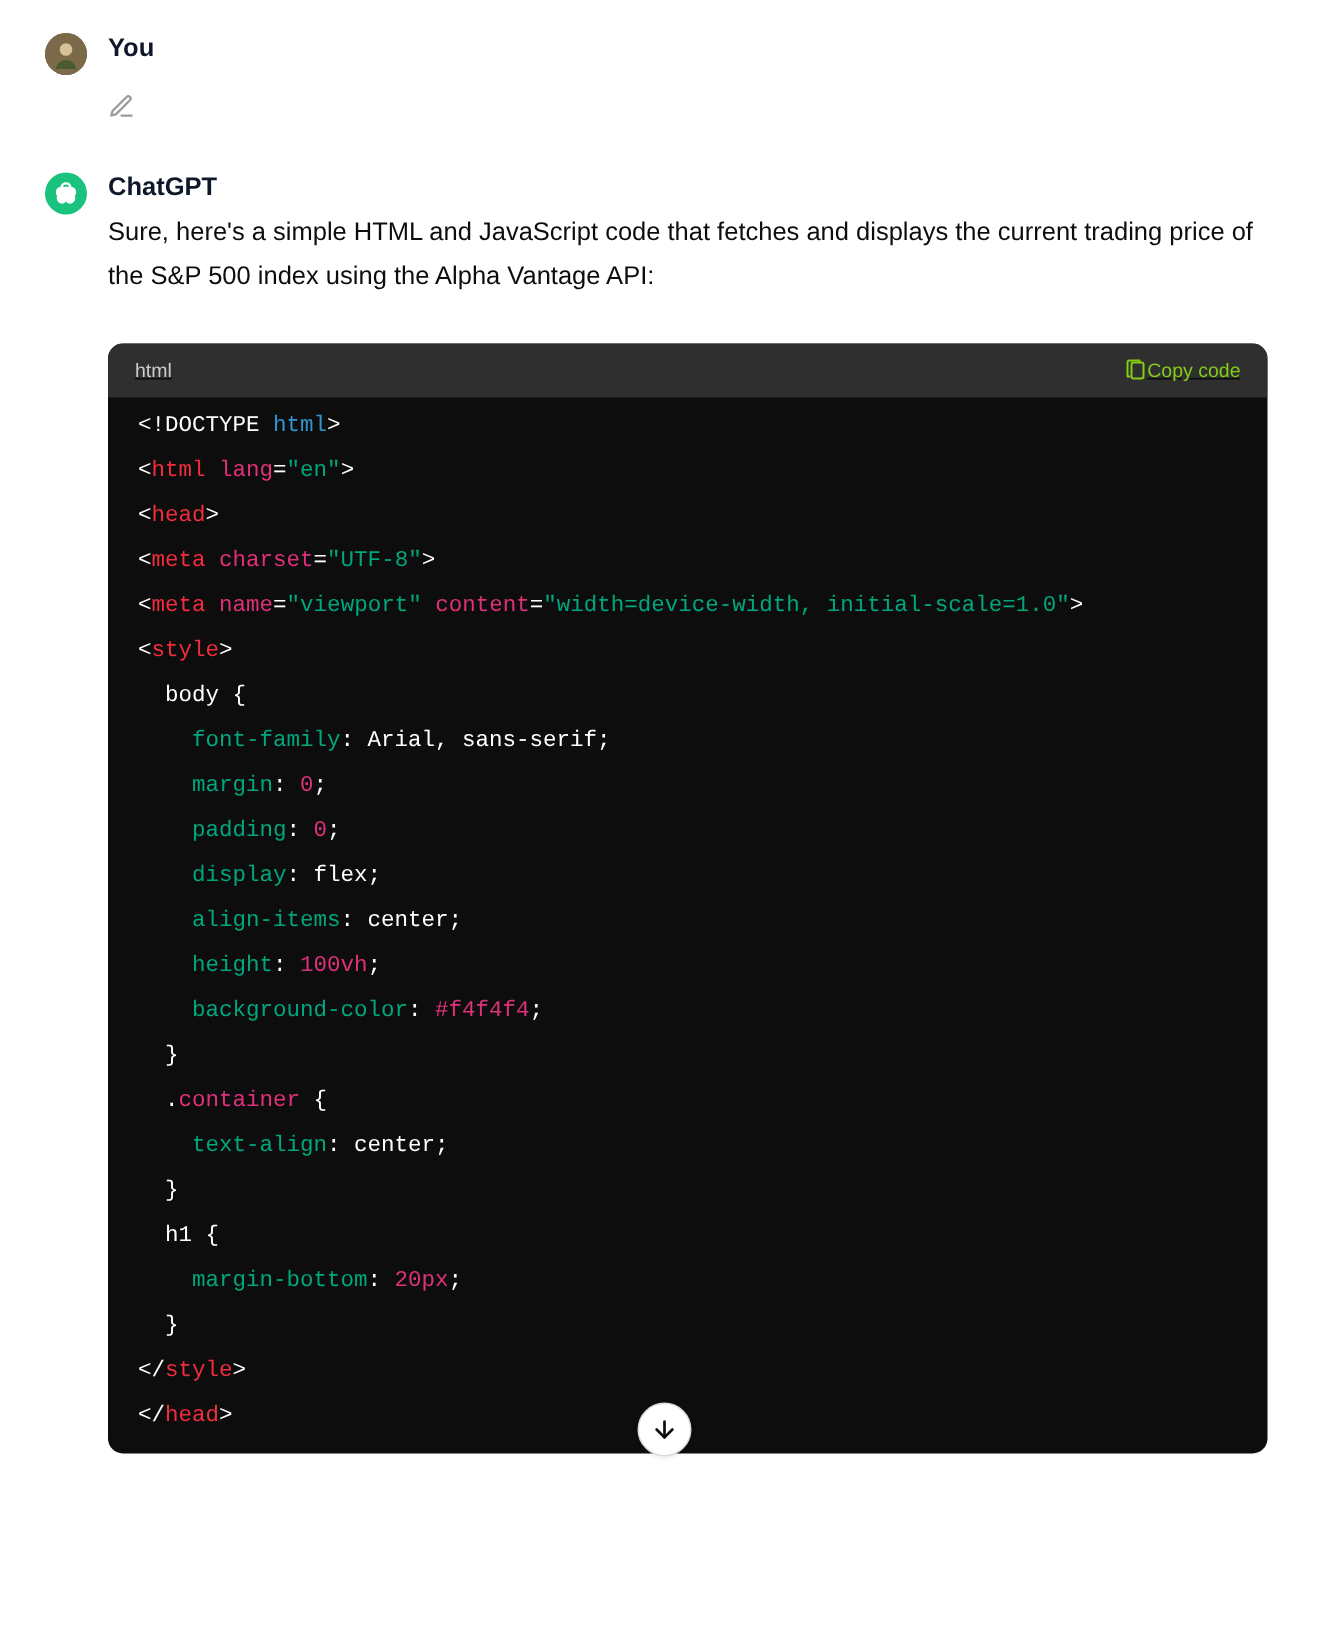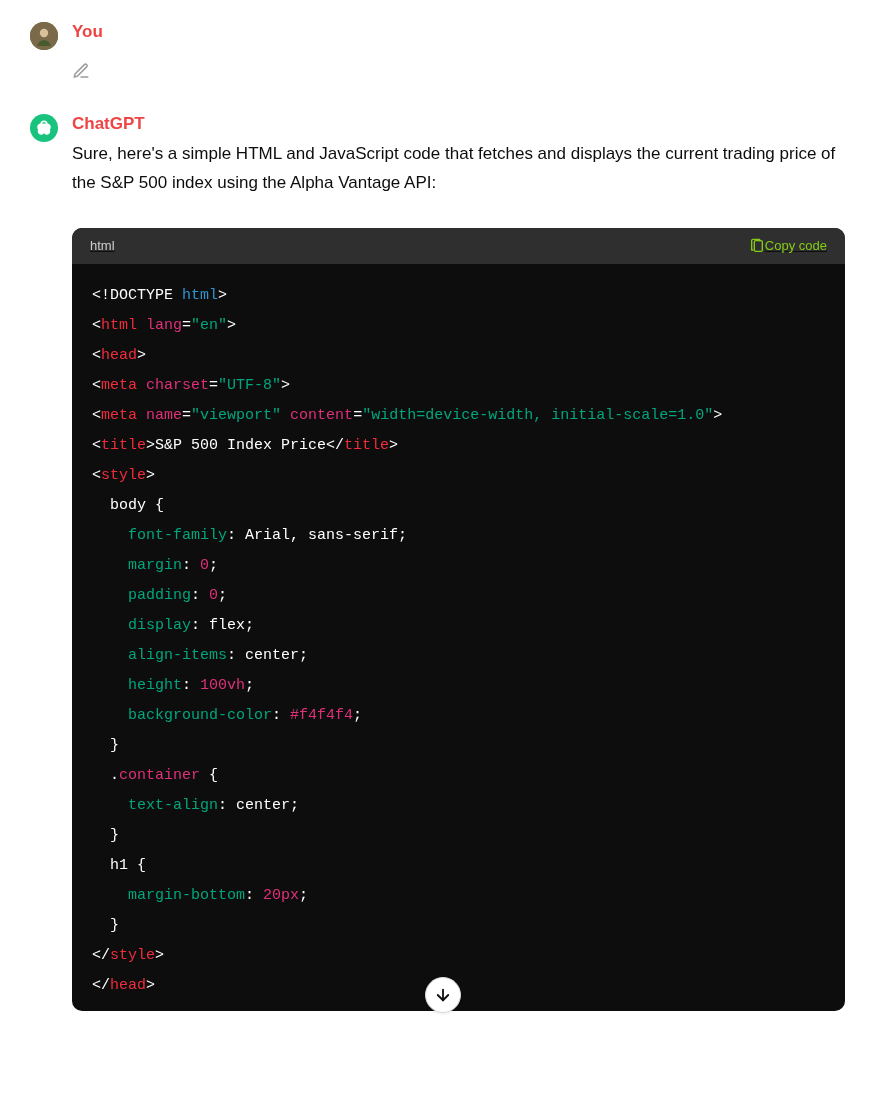--- a/index.html
+++ b/index.html
@@ -13,35 +13,35 @@
   .msg { display: flex; gap: 14px; margin-bottom: 30px; }
   .avatar {
     width: 28px; height: 28px; border-radius: 50%; flex-shrink: 0;
     display: flex; align-items: center; justify-content: center;
     font-size: 12px; font-weight: 600;
   }
   .avatar-user { background: linear-gradient(135deg, #8a6d4f 0%, #5a6b3f 100%); }
   .avatar-user svg { width: 28px; height: 28px; }
   .avatar-gpt { background: #19c37d; color: #fff; }
   .msg-body { flex: 1; min-width: 0; }
-  .sender { font-weight: 700; font-size: 17px; margin-bottom: 6px; color: #ef4444; }
+  .sender { font-weight: 700; font-size: 17px; margin-bottom: 6px; color: #0f172a; }
   .text { font-size: 17px; line-height: 1.7; color: #0d0d0d; }
   .edit-icon { margin-top: 14px; color: #9b9b9b; cursor: pointer; display: inline-flex; }
   .edit-icon svg { width: 18px; height: 18px; }
   .code-block {
     margin-top: 30px; border-radius: 10px; overflow: hidden; background: #0d0d0d; text-decoration: underline;
   }
   .code-header {
     display: flex; justify-content: space-between; align-items: center;
     background: #2f2f2f; padding: 10px 18px; font-size: 13px; color: #cdcdcd;
   }
   .copy-btn { display: inline-flex; align-items: center; gap: 0; cursor: pointer; color: #84cc16; font-size: 13px; }
   .copy-btn svg { width: 16px; height: 16px; }
   .code-body {
-    padding: 17px 20px 10px 20px;
+    padding: 4px 20px 10px 20px;
     font-family: "SFMono-Regular", Consolas, "Liberation Mono", Menlo, monospace;
     font-size: 15px; line-height: 2.0; color: #ffffff; overflow-x: auto;
   }
   .line { white-space: pre; }
   .c-white { color: #ffffff; }
   .c-blue  { color: #2e95d3; }
   .c-red   { color: #f22c3d; }
   .c-pink  { color: #df3079; }
   .c-green { color: #00a67d; }
   .scroll-bottom {
@@ -97,21 +97,20 @@
           </svg>
           <span>Copy code</span>
         </span>
       </div>
       <div class="code-body">
 <div class="line"><span class="c-white">&lt;!DOCTYPE </span><span class="c-blue">html</span><span class="c-white">&gt;</span></div>
 <div class="line"><span class="c-white">&lt;</span><span class="c-red">html</span><span> </span><span class="c-pink">lang</span><span class="c-white">=</span><span class="c-green">"en"</span><span class="c-white">&gt;</span></div>
 <div class="line"><span class="c-white">&lt;</span><span class="c-red">head</span><span class="c-white">&gt;</span></div>
 <div class="line"><span class="c-white">&lt;</span><span class="c-red">meta</span><span> </span><span class="c-pink">charset</span><span class="c-white">=</span><span class="c-green">"UTF-8"</span><span class="c-white">&gt;</span></div>
 <div class="line"><span class="c-white">&lt;</span><span class="c-red">meta</span><span> </span><span class="c-pink">name</span><span class="c-white">=</span><span class="c-green">"viewport"</span><span> </span><span class="c-pink">content</span><span class="c-white">=</span><span class="c-green">"width=device-width, initial-scale=1.0"</span><span class="c-white">&gt;</span></div>
-<div class="line"><span class="c-white">&lt;</span><span class="c-red">title</span><span class="c-white">&gt;</span><span class="c-white">S&amp;P 500 Index Price</span><span class="c-white">&lt;/</span><span class="c-red">title</span><span class="c-white">&gt;</span></div>
 <div class="line"><span class="c-white">&lt;</span><span class="c-red">style</span><span class="c-white">&gt;</span></div>
 <div class="line"><span class="c-white">  body {</span></div>
 <div class="line"><span class="c-white">    </span><span class="c-green">font-family</span><span class="c-white">: Arial, sans-serif;</span></div>
 <div class="line"><span class="c-white">    </span><span class="c-green">margin</span><span class="c-white">: </span><span class="c-pink">0</span><span class="c-white">;</span></div>
 <div class="line"><span class="c-white">    </span><span class="c-green">padding</span><span class="c-white">: </span><span class="c-pink">0</span><span class="c-white">;</span></div>
 <div class="line"><span class="c-white">    </span><span class="c-green">display</span><span class="c-white">: flex;</span></div>
 <div class="line"><span class="c-white">    </span><span class="c-green">align-items</span><span class="c-white">: center;</span></div>
 <div class="line"><span class="c-white">    </span><span class="c-green">height</span><span class="c-white">: </span><span class="c-pink">100vh</span><span class="c-white">;</span></div>
 <div class="line"><span class="c-white">    </span><span class="c-green">background-color</span><span class="c-white">: </span><span class="c-pink">#f4f4f4</span><span class="c-white">;</span></div>
 <div class="line"><span class="c-white">  }</span></div>

